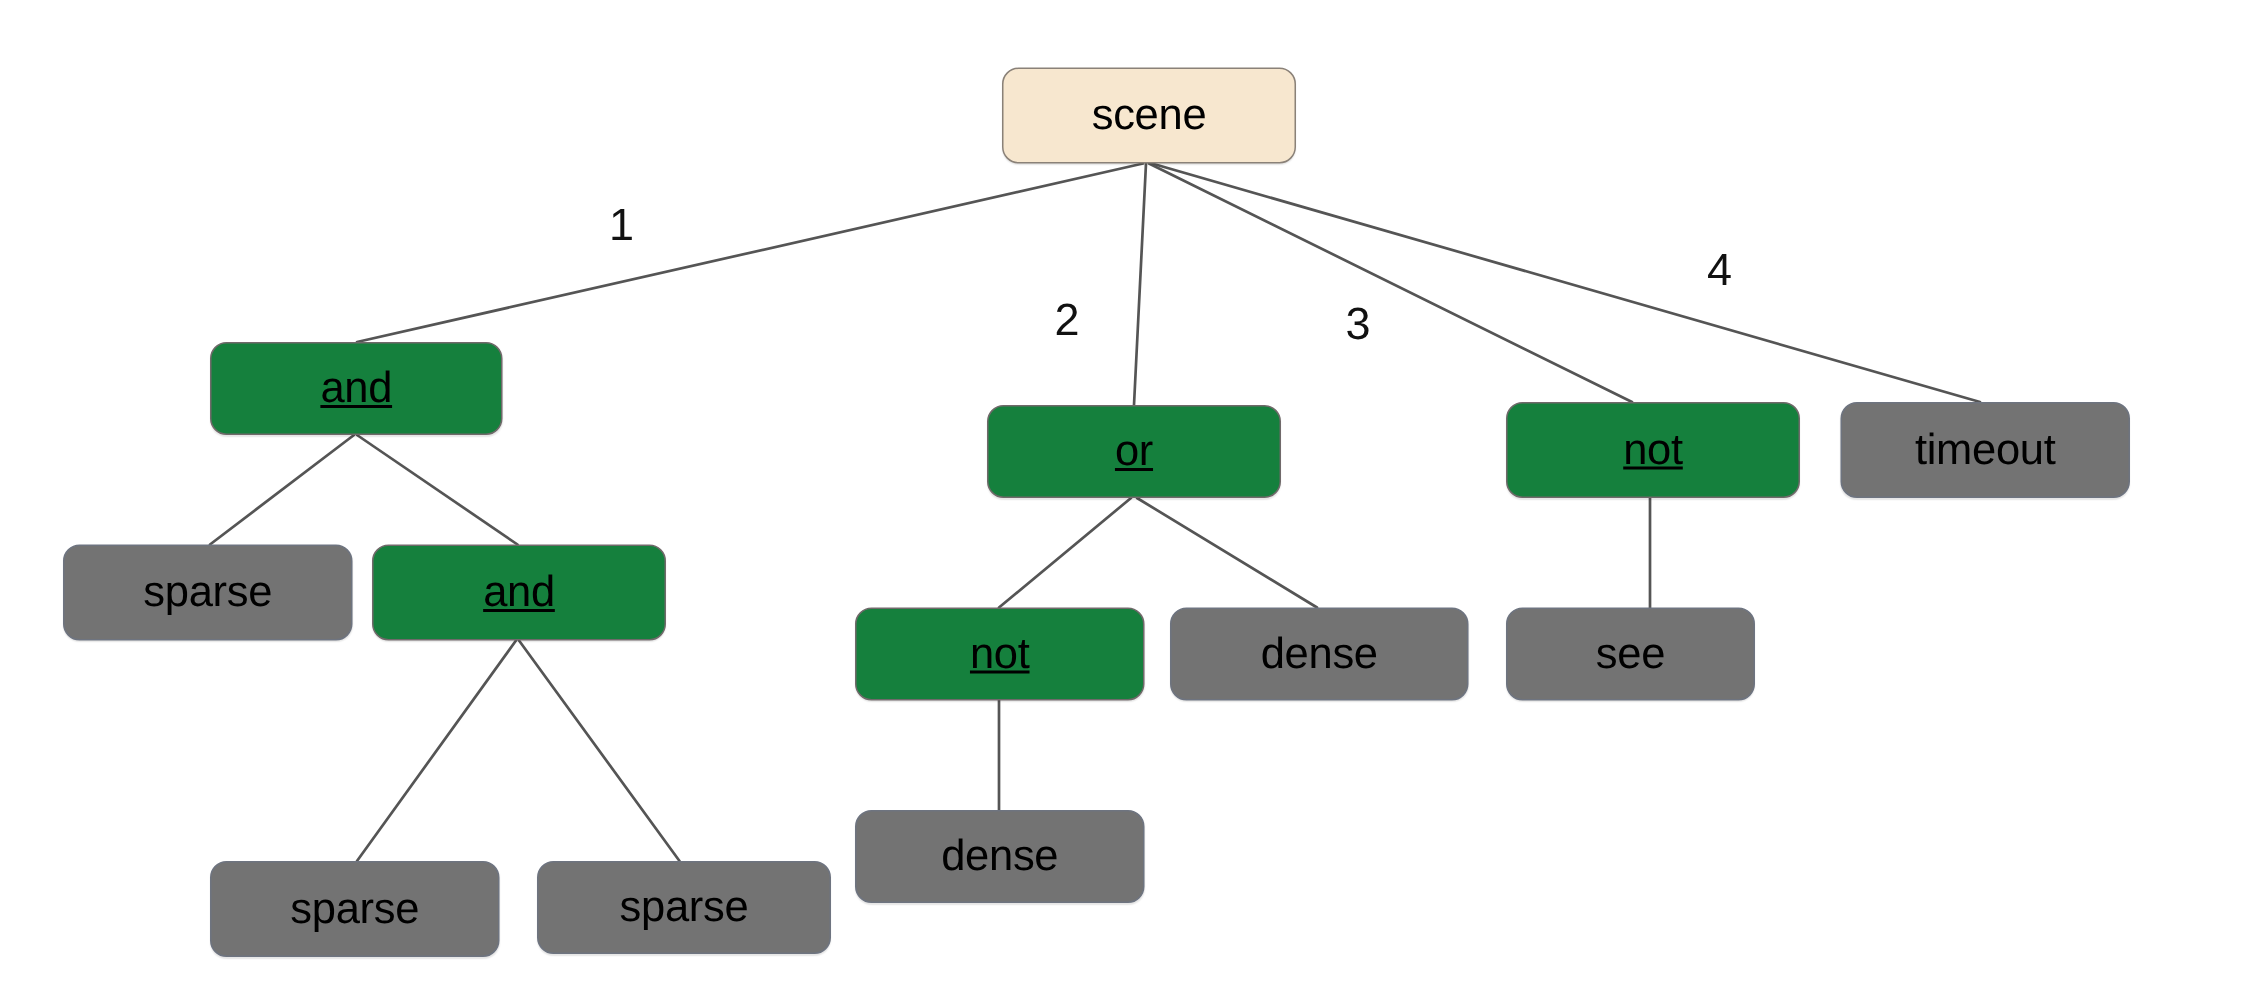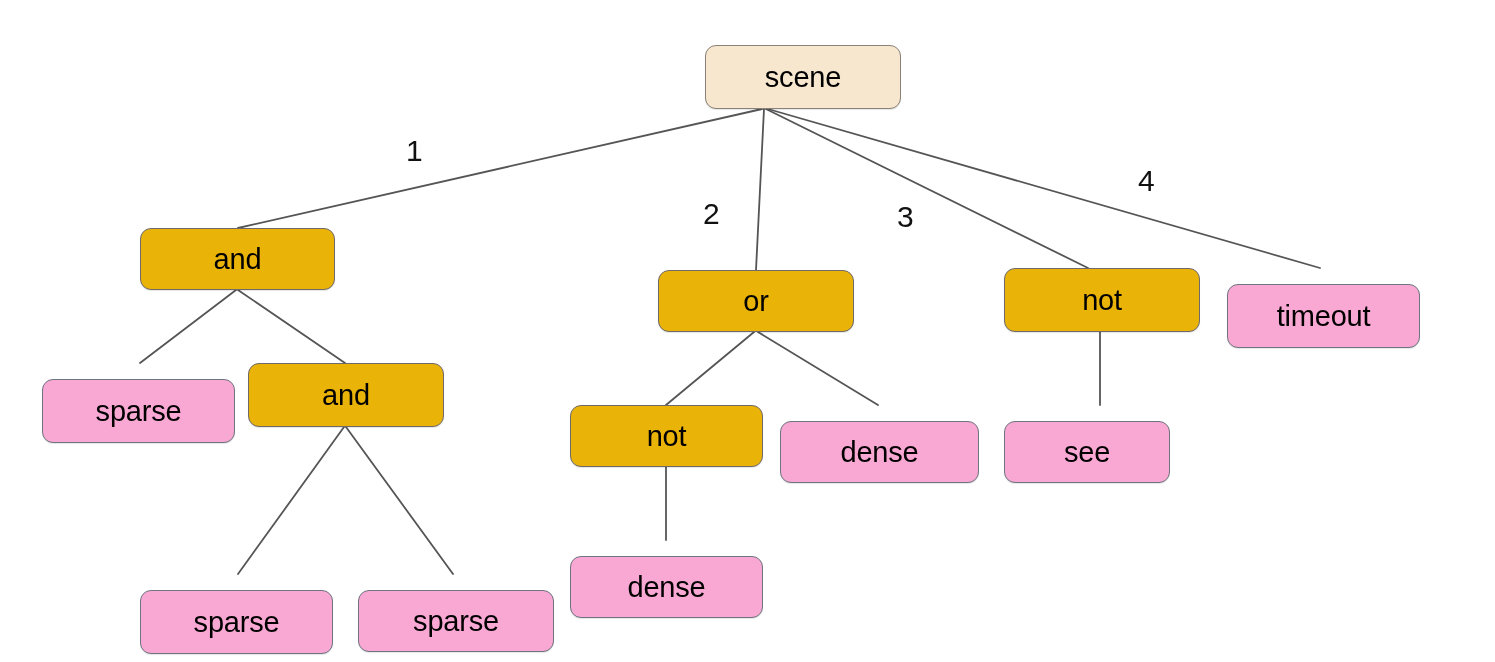--- a/index.html
+++ b/index.html
@@ -36,22 +36,22 @@
     justify-content: center;
     color: #000000;
     font-family: "Liberation Sans", sans-serif;
     font-size: 29px;
     line-height: 1;
     letter-spacing: -0.2px;
     white-space: nowrap;
     box-shadow: 0 1px 1px rgba(0,0,0,0.10);
   }
   .node-root   { background: #f7e7cf; border-color: #8a8178; }
-  .node-op     { background: #eab308; border-color: #70696a; }
-  .node-leaf   { background: #f9a8d4; border-color: #6e7480; margin-top: 16px; }
+  .node-op     { background: #15803d; border-color: #70696a; text-decoration: underline; }
+  .node-leaf   { background: #737373; border-color: #6e7480; }
   .edge-label {
     position: absolute;
     font-family: "Liberation Sans", sans-serif;
     font-size: 30px;
     color: #111111;
     line-height: 1;
     white-space: nowrap;
   }
 </style>
 </head>
@@ -66,21 +66,21 @@
       <line x1="236" y1="290" x2="140" y2="363" stroke="#555555" stroke-width="1.8" stroke-linecap="round"></line>
       <line x1="238" y1="290" x2="345" y2="363" stroke="#555555" stroke-width="1.8" stroke-linecap="round"></line>
       <line x1="344" y1="427" x2="238" y2="574" stroke="#555555" stroke-width="1.8" stroke-linecap="round"></line>
       <line x1="346" y1="427" x2="453" y2="574" stroke="#555555" stroke-width="1.8" stroke-linecap="round"></line>
       <line x1="754" y1="332" x2="666" y2="405" stroke="#555555" stroke-width="1.8" stroke-linecap="round"></line>
       <line x1="758" y1="332" x2="878" y2="405" stroke="#555555" stroke-width="1.8" stroke-linecap="round"></line>
       <line x1="666" y1="467" x2="666" y2="540" stroke="#555555" stroke-width="1.8" stroke-linecap="round"></line>
       <line x1="1100" y1="332" x2="1100" y2="405" stroke="#555555" stroke-width="1.8" stroke-linecap="round"></line>
     </svg>
   <div id="node-layer">
-      <div class="tree-node node-root" style="left: 668px; top: 45px; width: 196px; height: 64px; margin-left: 37px;">scene</div>
+      <div class="tree-node node-root" style="left: 668px; top: 45px; width: 196px; height: 64px;">scene</div>
       <div class="tree-node node-op" style="left: 140px; top: 228px; width: 195px; height: 62px;">and</div>
       <div class="tree-node node-op" style="left: 658px; top: 270px; width: 196px; height: 62px;">or</div>
       <div class="tree-node node-op" style="left: 1004px; top: 268px; width: 196px; height: 64px;">not</div>
       <div class="tree-node node-leaf" style="left: 1227px; top: 268px; width: 193px; height: 64px;">timeout</div>
       <div class="tree-node node-leaf" style="left: 42px; top: 363px; width: 193px; height: 64px;">sparse</div>
       <div class="tree-node node-op" style="left: 248px; top: 363px; width: 196px; height: 64px;">and</div>
       <div class="tree-node node-op" style="left: 570px; top: 405px; width: 193px; height: 62px;">not</div>
       <div class="tree-node node-leaf" style="left: 780px; top: 405px; width: 199px; height: 62px;">dense</div>
       <div class="tree-node node-leaf" style="left: 1004px; top: 405px; width: 166px; height: 62px;">see</div>
       <div class="tree-node node-leaf" style="left: 570px; top: 540px; width: 193px; height: 62px;">dense</div>

